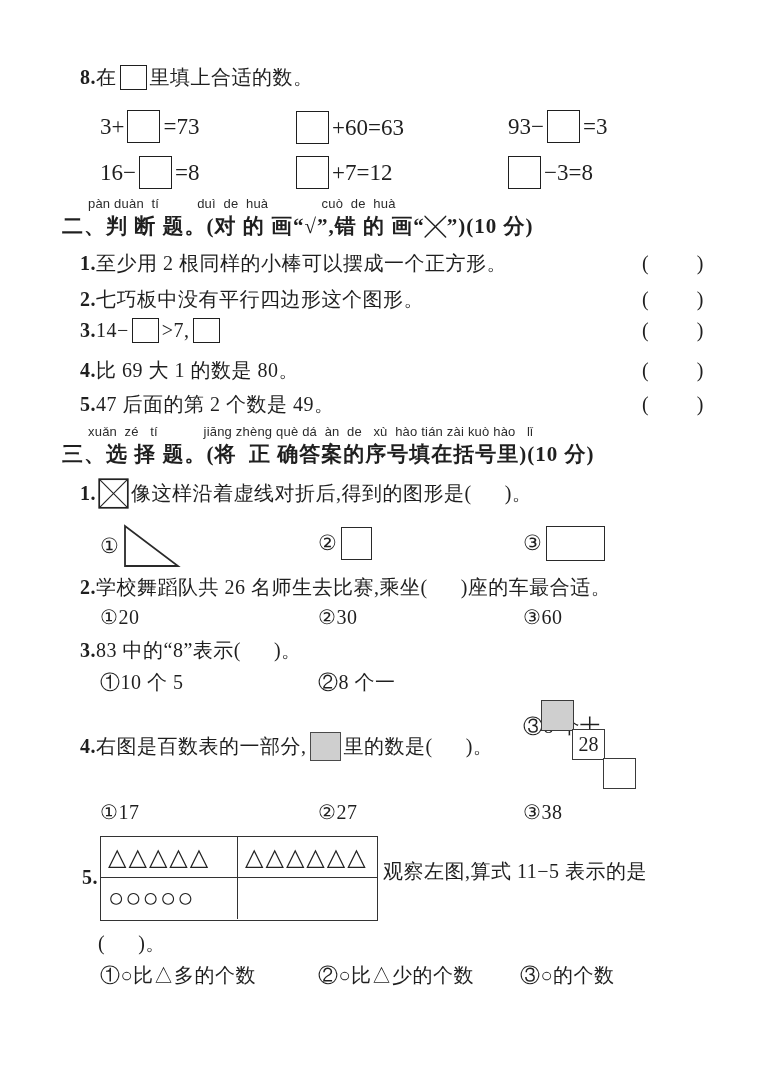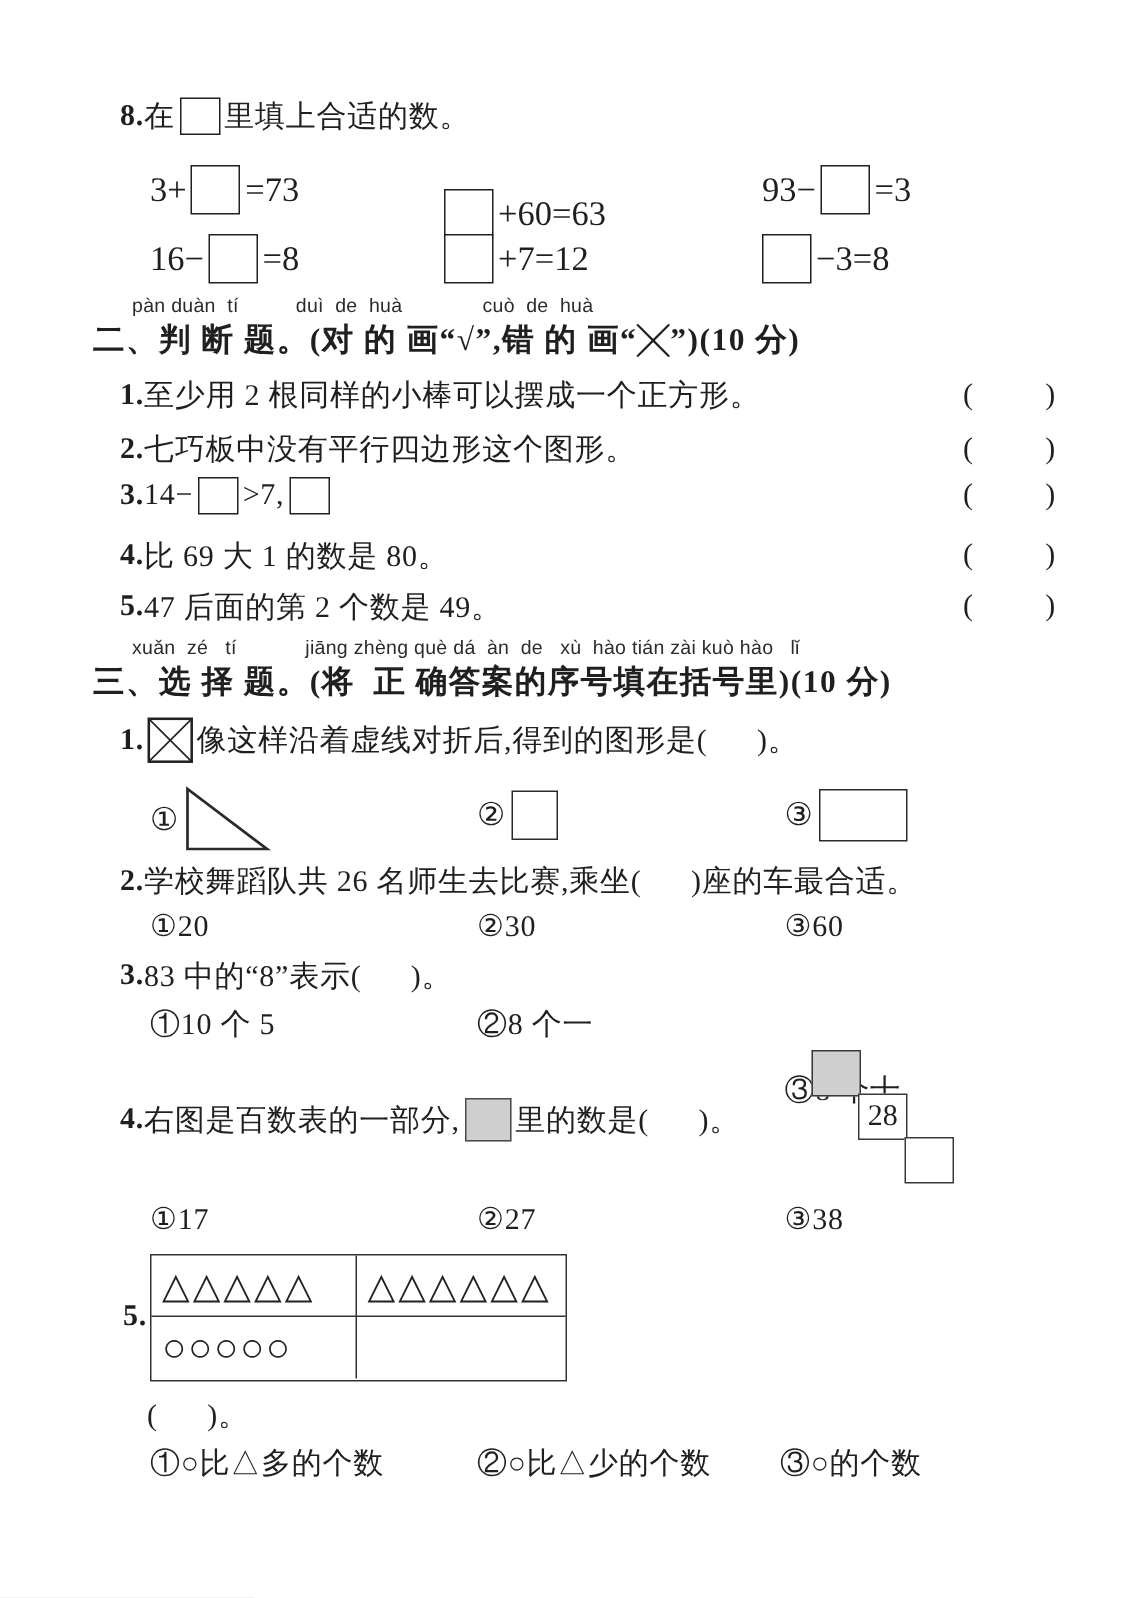--- a/index.html
+++ b/index.html
@@ -37,21 +37,21 @@
 <div id="page">
 
   
   <div class="abs row body-text" style="left:80px;top:64px;">
     <b>8.</b><span>在</span><span class="fbox sm"></span><span>里填上合适的数。</span>
   </div>
 
   <div class="abs eq" style="left:100px;top:110px;">
     <span>3+</span><span class="fbox"></span><span>=73</span>
   </div>
-  <div class="abs eq" style="left:293px;top:126px;">
+  <div class="abs eq" style="left:293px;top:111px;">
     <span></span><span class="fbox"></span><span>+60=63</span>
   </div>
   <div class="abs eq" style="left:508px;top:110px;">
     <span>93−</span><span class="fbox"></span><span>=3</span>
   </div>
   <div class="abs eq" style="left:100px;top:156px;">
     <span>16−</span><span class="fbox"></span><span>=8</span>
   </div>
   <div class="abs eq" style="left:293px;top:156px;justify-content:flex-end;">
     <span></span><span class="fbox"></span><span>+7=12</span>
@@ -150,18 +150,19 @@
       <span class="tri-run">△△△△△</span>
     </div>
     <div class="tcell" style="left:137px;top:0;width:139px;height:41px;border-bottom:1.4px solid #333;">
       <span class="tri-run">△△△△△△</span>
     </div>
     <div class="tcell" style="left:0;top:41px;width:137px;height:41px;border-right:1.4px solid #333;">
       <span class="cir-run">○○○○○</span>
     </div>
     <div class="tcell" style="left:137px;top:41px;width:139px;height:41px;"></div>
   </div>
+  <div class="abs body-text" style="left:383px;top:858px;">观察左图,算式 11−5 表示的是</div>
   <div class="abs body-text" style="left:98px;top:930px;">(      )。</div>
   <div class="abs body-text" style="left:100px;top:962px;">①○比△多的个数</div>
   <div class="abs body-text" style="left:318px;top:962px;text-align:right;">②○比△少的个数</div>
   <div class="abs body-text" style="left:520px;top:962px;">③○的个数</div>
 
 </div>
 
 </body></html>

